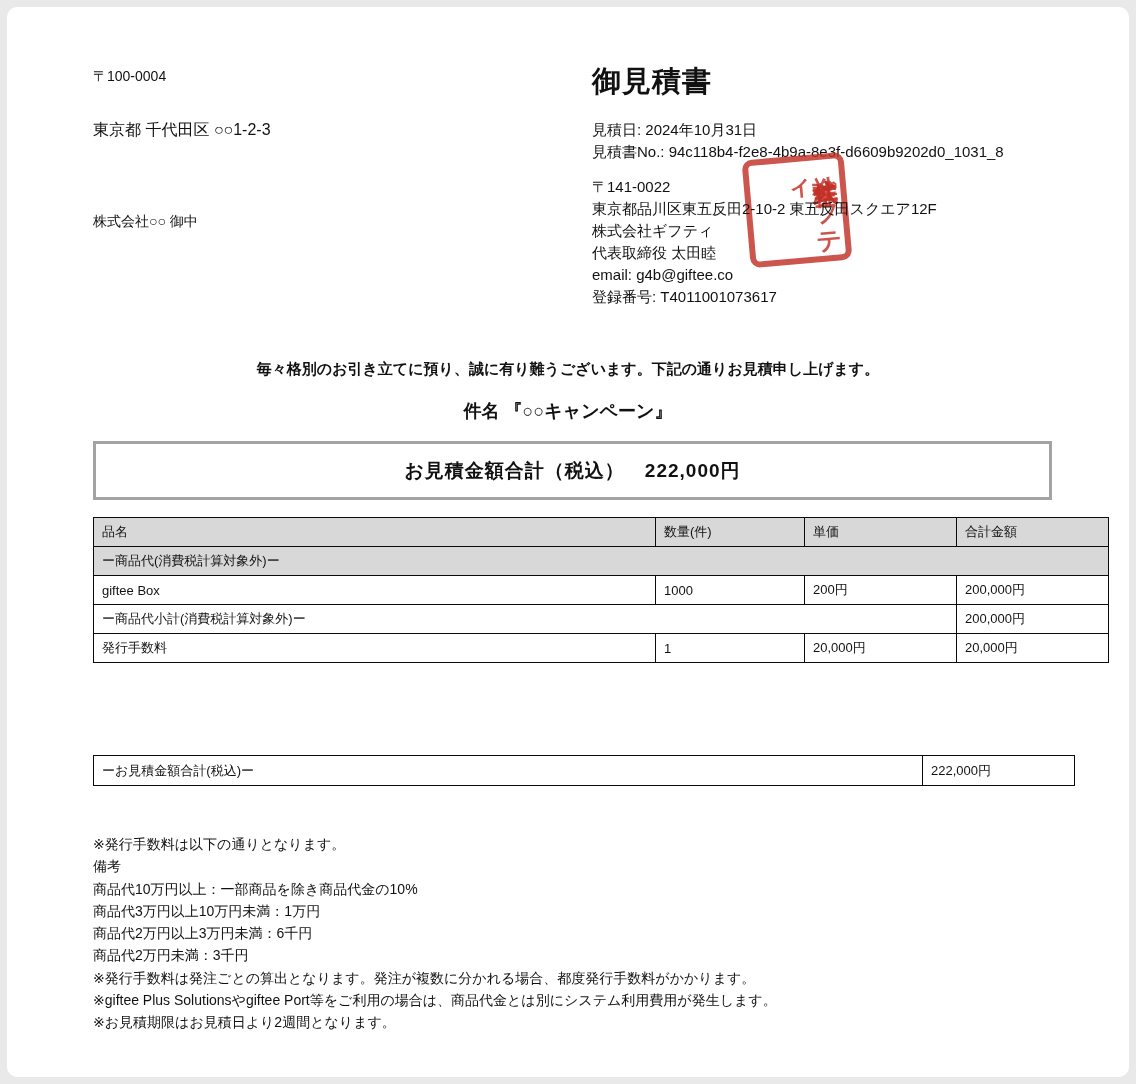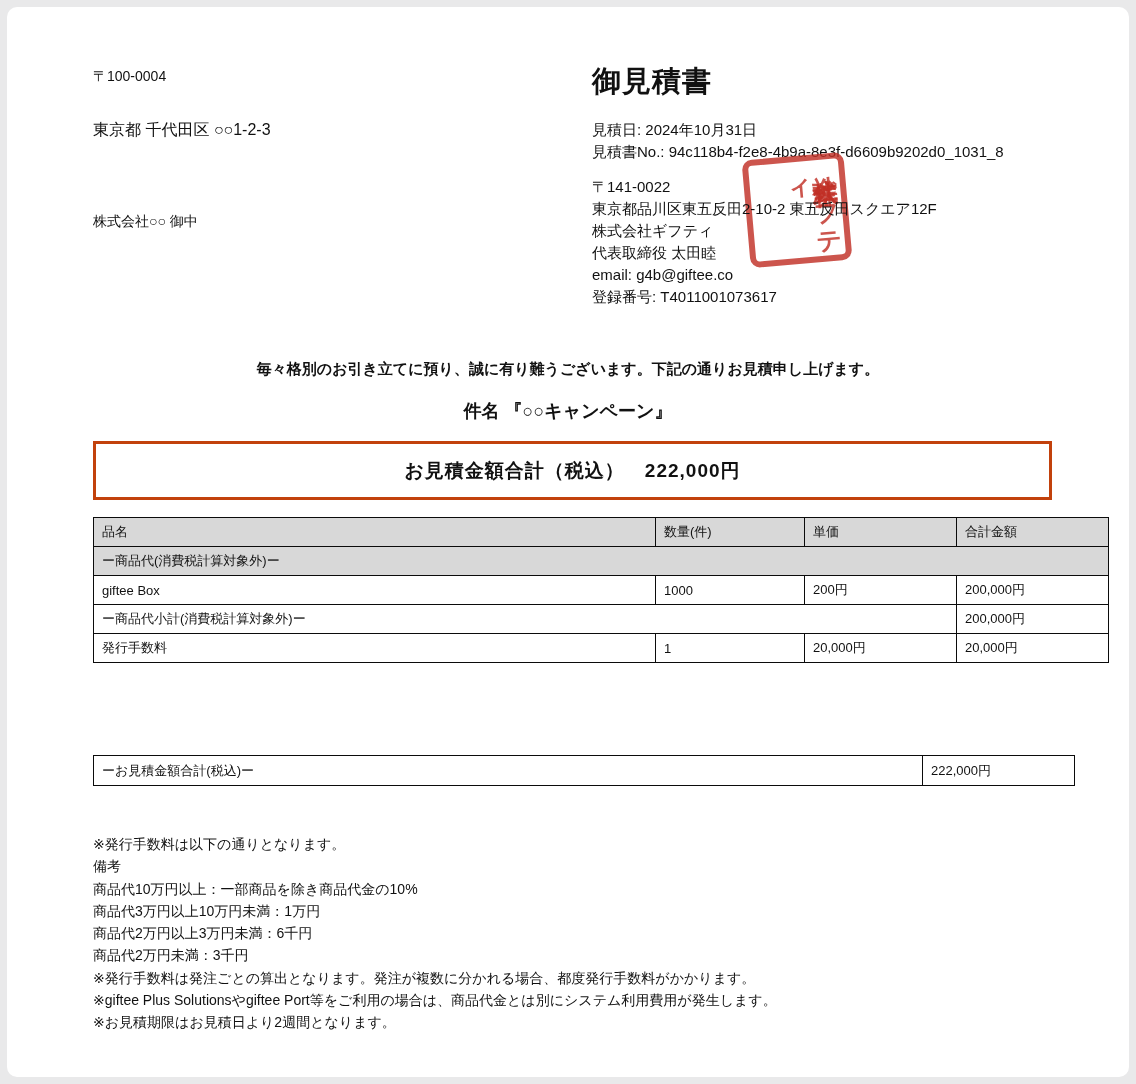--- a/index.html
+++ b/index.html
@@ -45,21 +45,21 @@
 
   
   .greeting{position:absolute;left:0;top:360px;width:1136px;text-align:center;
     font-size:15px;font-weight:bold;}
   .subject{position:absolute;left:0;top:399px;width:1136px;text-align:center;
     font-size:18px;font-weight:bold;}
 
   
   .total-box{
     position:absolute;left:93px;top:441px;width:953px;height:53px;
-    border:3px solid #c2410c;
+    border:3px solid #a3a3a3;
     display:flex;align-items:center;justify-content:center;
     font-size:19px;font-weight:bold;letter-spacing:1px;
   }
 
   
   table{border-collapse:collapse;table-layout:fixed;}
   .items-table{position:absolute;left:93px;top:517px;width:947px;}
   .items-table td{
     border:1.5px solid #0b0b0b;height:28px;padding:0 8px;
     font-size:13px;vertical-align:middle;background:#fff;

